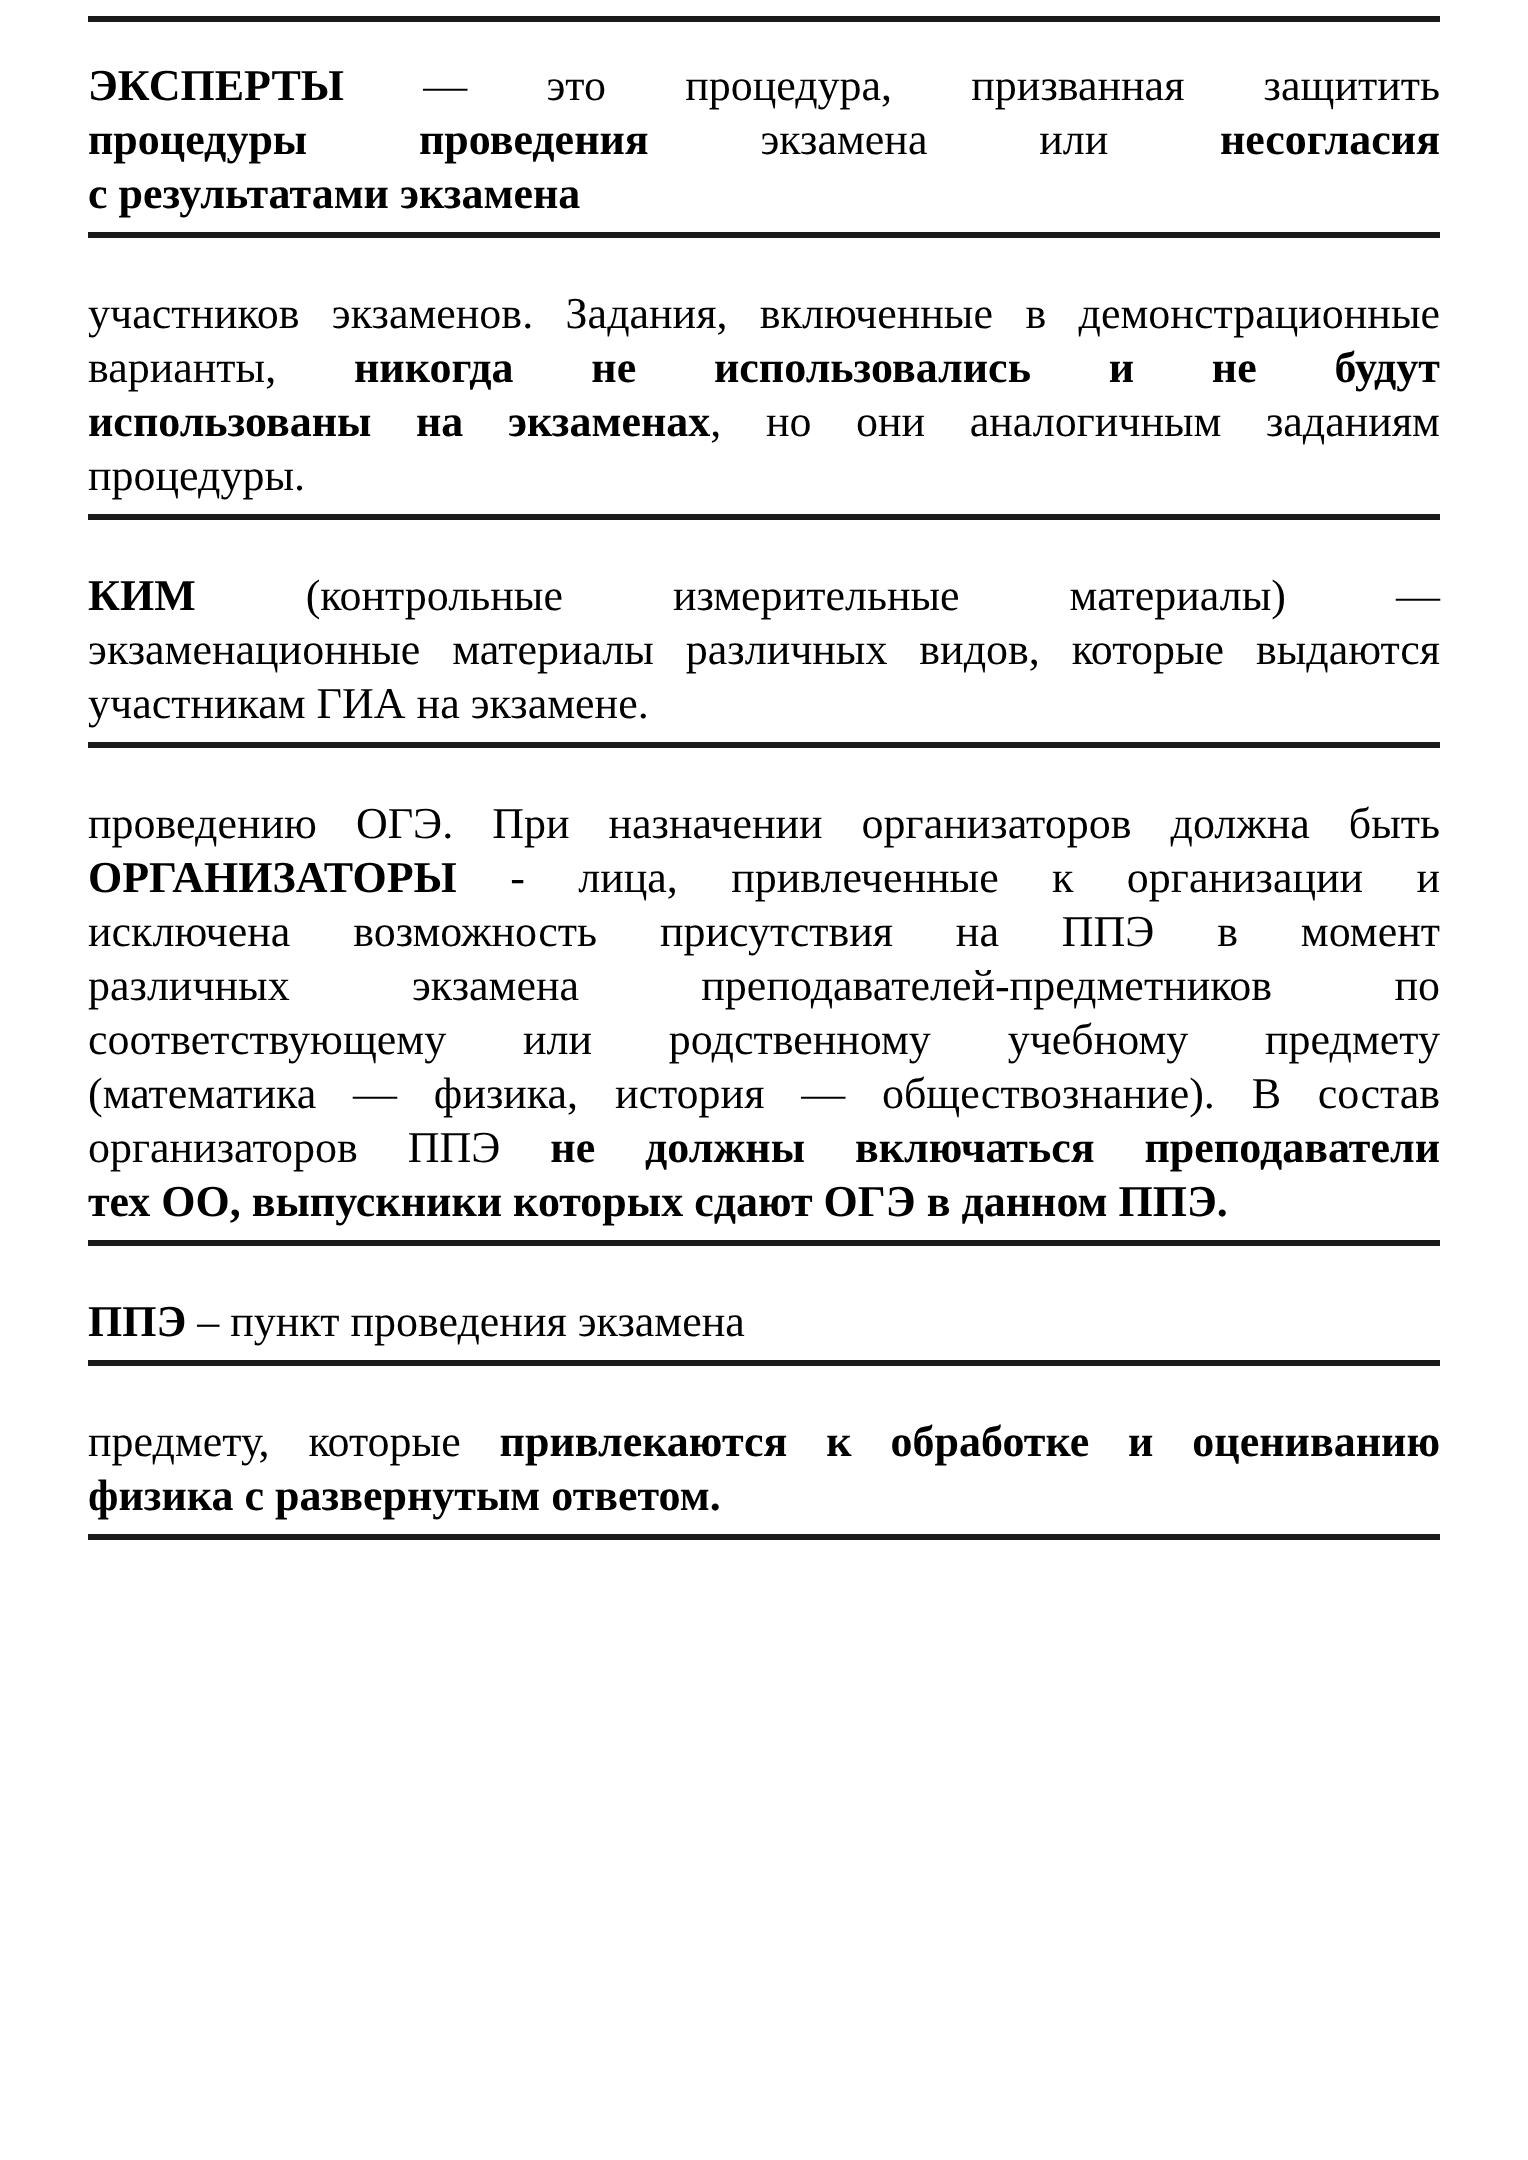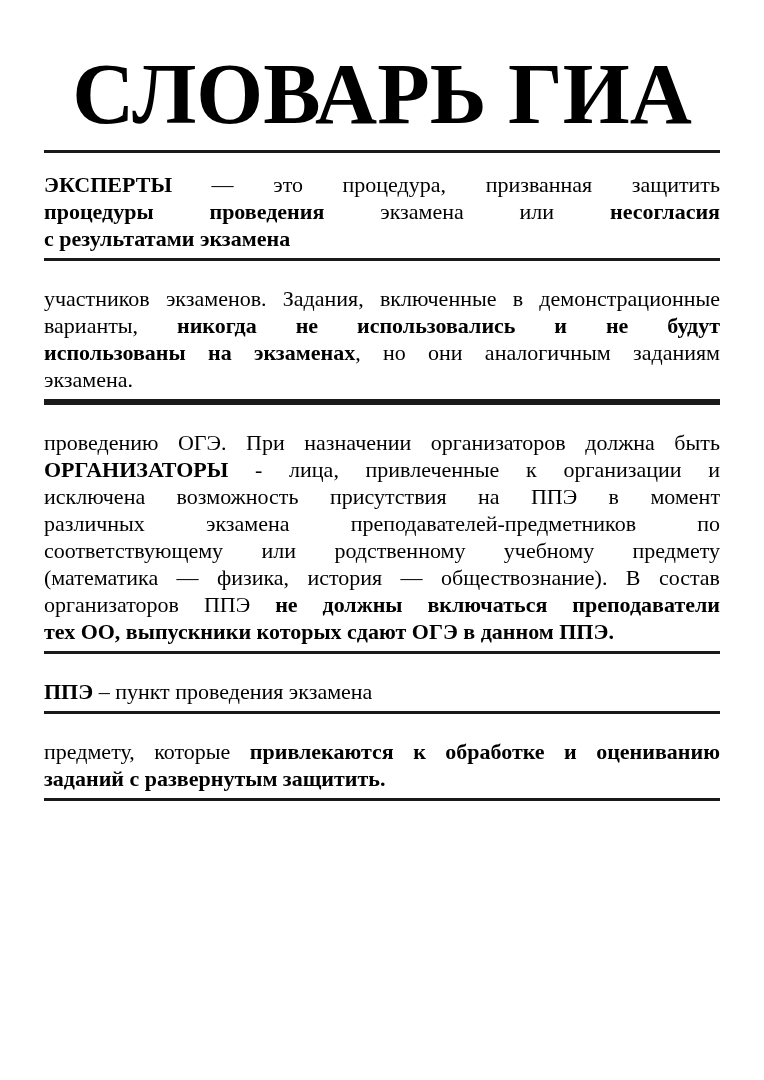--- a/index.html
+++ b/index.html
@@ -50,51 +50,55 @@
     text-align-last: left;
   }
   .bold {
     font-weight: 700;
   }
 </style>
 </head>
 <body>
 
 <div class="page">
-  <h1 class="title">СЛОВАРЬ ГИА</h1>
   <div class="rule title-rule"></div>
   <div id="entries">
       <div class="entry">
         <div class="line"><span class="run bold">ЭКСПЕРТЫ</span><span class="run"> — это процедура, призванная защитить</span></div>
         <div class="line"><span class="run bold">процедуры проведения</span><span class="run"> экзамена или </span><span class="run bold">несогласия</span></div>
         <div class="line last"><span class="run bold">с результатами экзамена</span></div>
       </div>
       <div class="rule"></div>
       <div class="entry">
         <div class="line"><span class="run">участников экзаменов. Задания, включенные в демонстрационные</span></div>
         <div class="line"><span class="run">варианты, </span><span class="run bold">никогда не использовались и не будут</span></div>
         <div class="line"><span class="run bold">использованы на экзаменах</span><span class="run">, но они аналогичным заданиям</span></div>
-        <div class="line last"><span class="run">экзамена.</span></div>
+        <div class="line last"><span class="run">процедуры.</span></div>
       </div>
       <div class="rule"></div>
+      <div class="entry">
+        <div class="line"><span class="run bold">КИМ</span><span class="run"> (контрольные измерительные материалы) —</span></div>
+        <div class="line"><span class="run">экзаменационные материалы различных видов, которые выдаются</span></div>
+        <div class="line last"><span class="run">участникам ГИА на экзамене.</span></div>
+      </div>
       <div class="rule"></div>
       <div class="entry">
         <div class="line"><span class="run">проведению ОГЭ. При назначении организаторов должна быть</span></div>
         <div class="line"><span class="run bold">ОРГАНИЗАТОРЫ</span><span class="run"> - лица, привлеченные к организации и</span></div>
         <div class="line"><span class="run">исключена возможность присутствия на ППЭ в момент</span></div>
         <div class="line"><span class="run">различных экзамена преподавателей-предметников по</span></div>
         <div class="line"><span class="run">соответствующему или родственному учебному предмету</span></div>
         <div class="line"><span class="run">(математика — физика, история — обществознание). В состав</span></div>
         <div class="line"><span class="run">организаторов ППЭ </span><span class="run bold">не должны включаться преподаватели</span></div>
         <div class="line last"><span class="run bold">тех ОО, выпускники которых сдают ОГЭ в данном ППЭ.</span></div>
       </div>
       <div class="rule"></div>
       <div class="entry">
         <div class="line last"><span class="run bold">ППЭ</span><span class="run"> – пункт проведения экзамена</span></div>
       </div>
       <div class="rule"></div>
       <div class="entry">
         <div class="line"><span class="run">предмету, которые </span><span class="run bold">привлекаются к обработке и оцениванию</span></div>
-        <div class="line last"><span class="run bold">заданий с развернутым защитить.</span></div>
+        <div class="line last"><span class="run bold">физика с развернутым ответом.</span></div>
       </div>
       <div class="rule"></div>
     </div>
 </div>
 
 </body></html>

